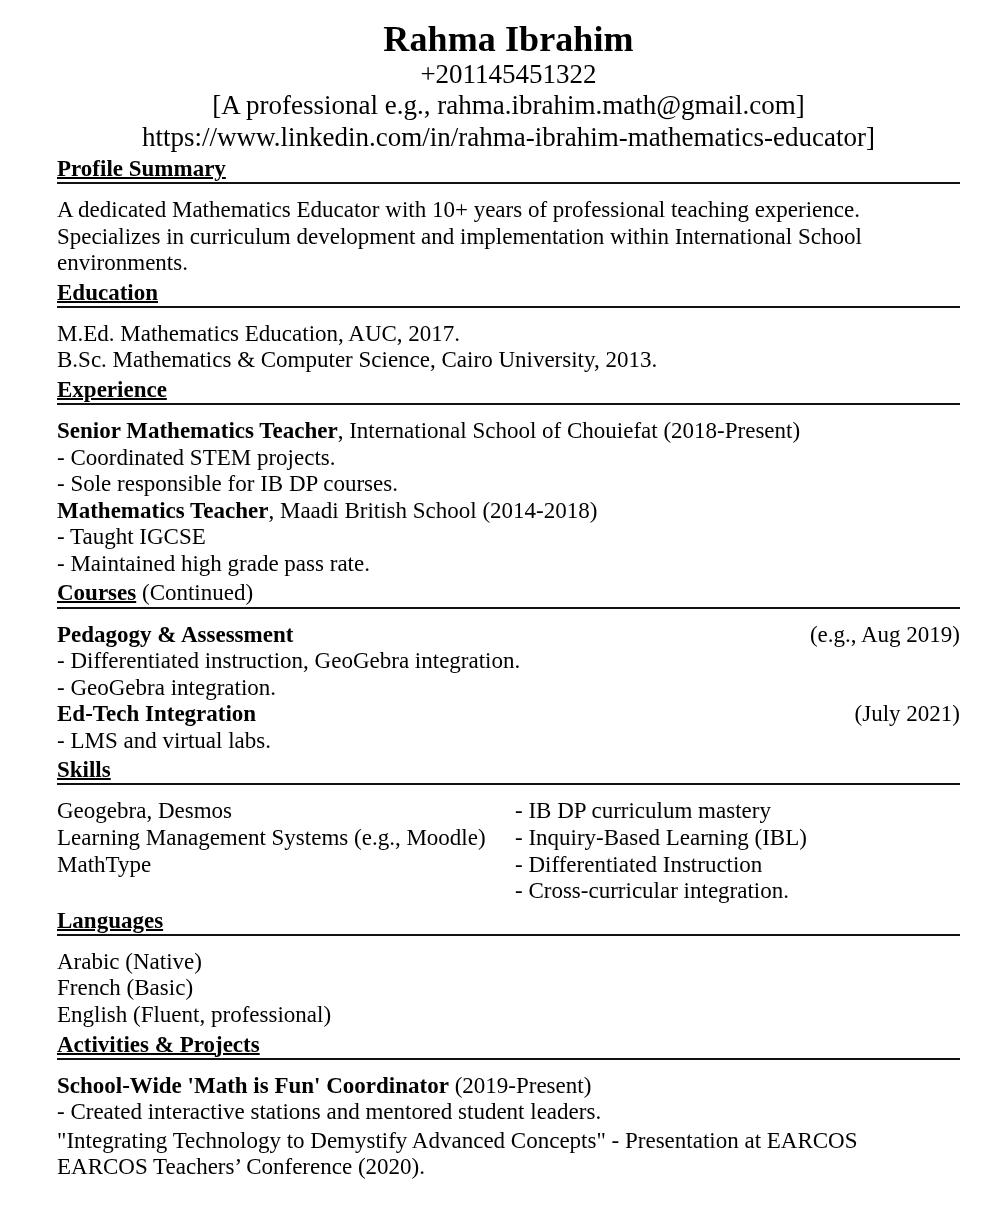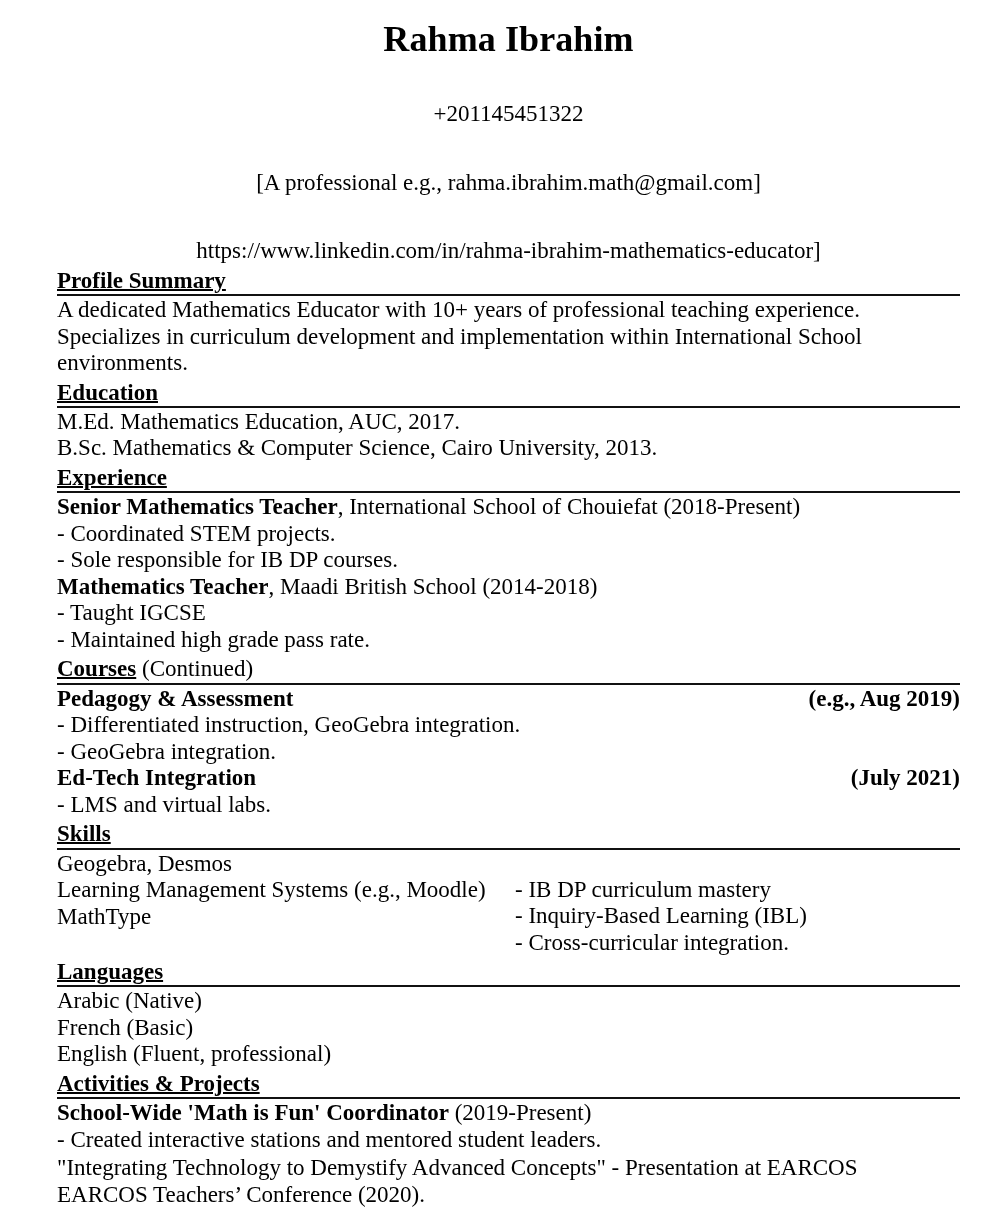--- a/index.html
+++ b/index.html
@@ -35,35 +35,34 @@
     text-align: center;
     padding-top: 20px;
   }
   .hdr-name {
     font-size: 36px;
     font-weight: bold;
     line-height: 1.08;
     letter-spacing: 0.1px;
   }
   .hdr-line {
-    font-size: 23px;
+    font-size: 27px;
     line-height: 1.16;
-    margin-top: 42px;
   }
 
   
   .section {
     margin-top: 2px;
   }
   .sec-head {
     font-size: 23px;
     line-height: 1.18;
     border-bottom: 2px solid #111111;
     padding-bottom: 0px;
-    margin-bottom: 1px;
+    margin-bottom: 13px;
     white-space: nowrap;
   }
   .sec-head .title {
     font-weight: bold;
     text-decoration: underline;
     text-decoration-thickness: 2px;
     text-underline-offset: 1px;
   }
   .sec-head .suffix {
     font-weight: normal;
@@ -84,34 +83,33 @@
   
   .entry-row {
     display: flex;
     justify-content: space-between;
     align-items: baseline;
     font-size: 23px;
     line-height: 1.155;
     gap: 12px;
   }
   .entry-row .left { font-weight: bold; }
-  .entry-row .right { font-weight: bold; }
+  .entry-row .right { font-weight: normal; }
 
   
   .skills-grid {
     display: flex;
     justify-content: space-between;
   }
   .skills-col-left {
     width: 458px;
     flex: 0 0 458px;
   }
   .skills-col-right {
     flex: 1 1 auto;
-    margin-top: 26px;
   }
 </style>
 </head>
 <body>
 
 <div class="page">
   <div class="inner">
 
     <div class="hdr">
       <div class="hdr-name">Rahma Ibrahim</div>
@@ -179,20 +177,21 @@
       </div>
       <div class="skills-grid">
         <div class="skills-col-left">
           <div class="line">Geogebra, Desmos</div>
           <div class="line">Learning Management Systems (e.g., Moodle)</div>
           <div class="line">MathType</div>
         </div>
         <div class="skills-col-right">
           <div class="line">- IB DP curriculum mastery</div>
           <div class="line">- Inquiry-Based Learning (IBL)</div>
+          <div class="line">- Differentiated Instruction</div>
           <div class="line">- Cross-curricular integration.</div>
         </div>
       </div>
     </div>
 
     <div class="section">
       <div class="sec-head">
         <span class="title">Languages</span>
       </div>
       <div class="line">Arabic (Native)</div>

